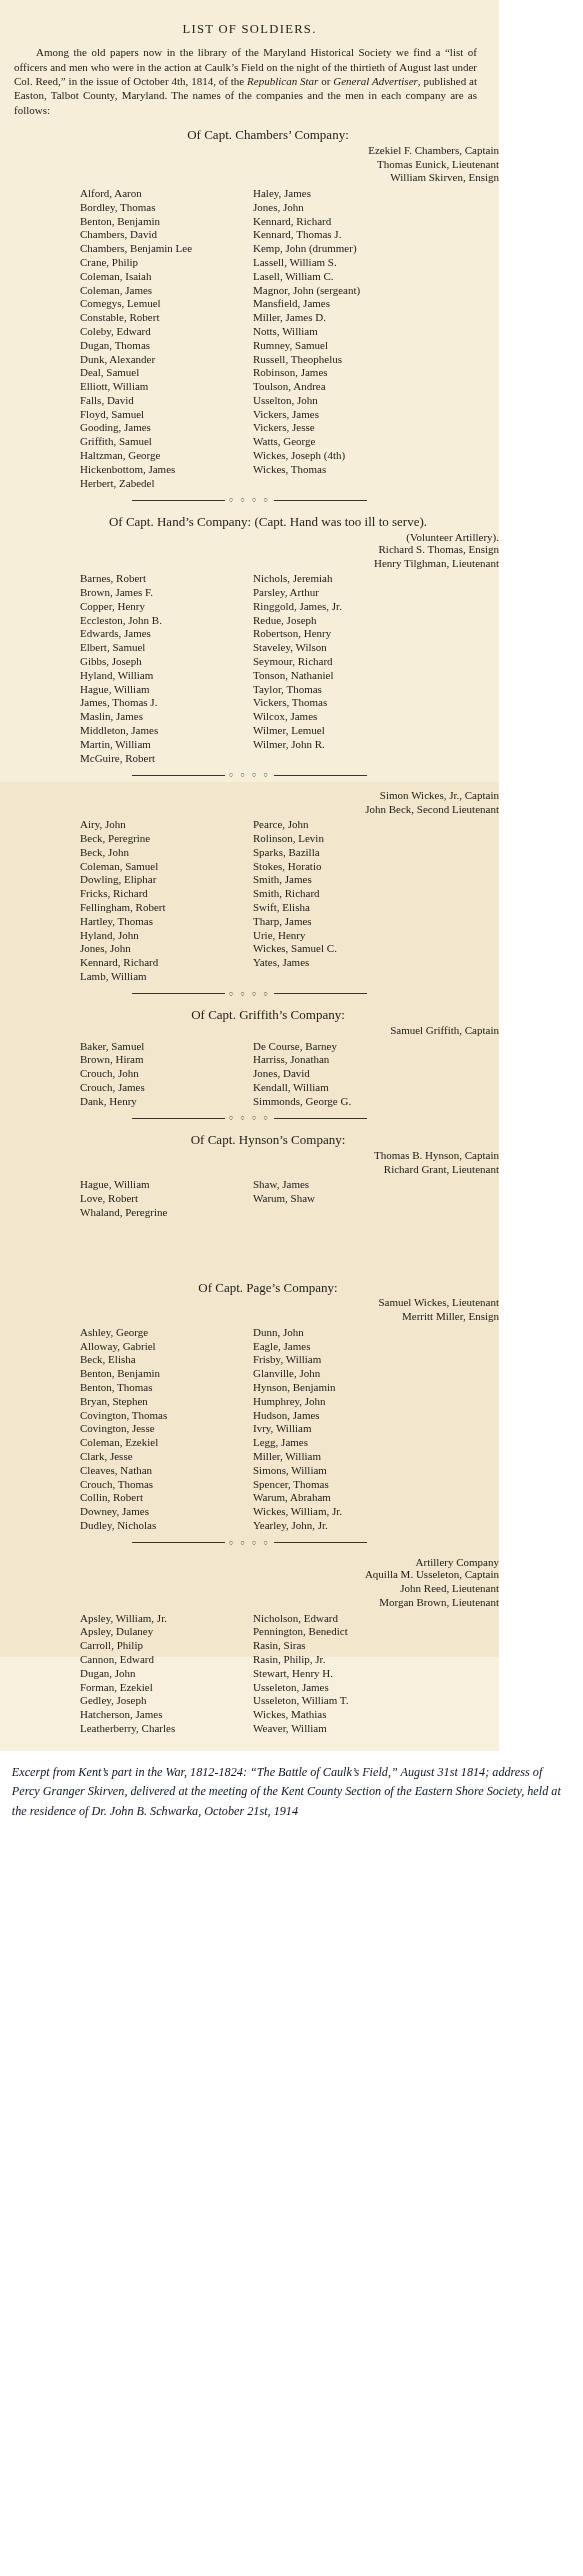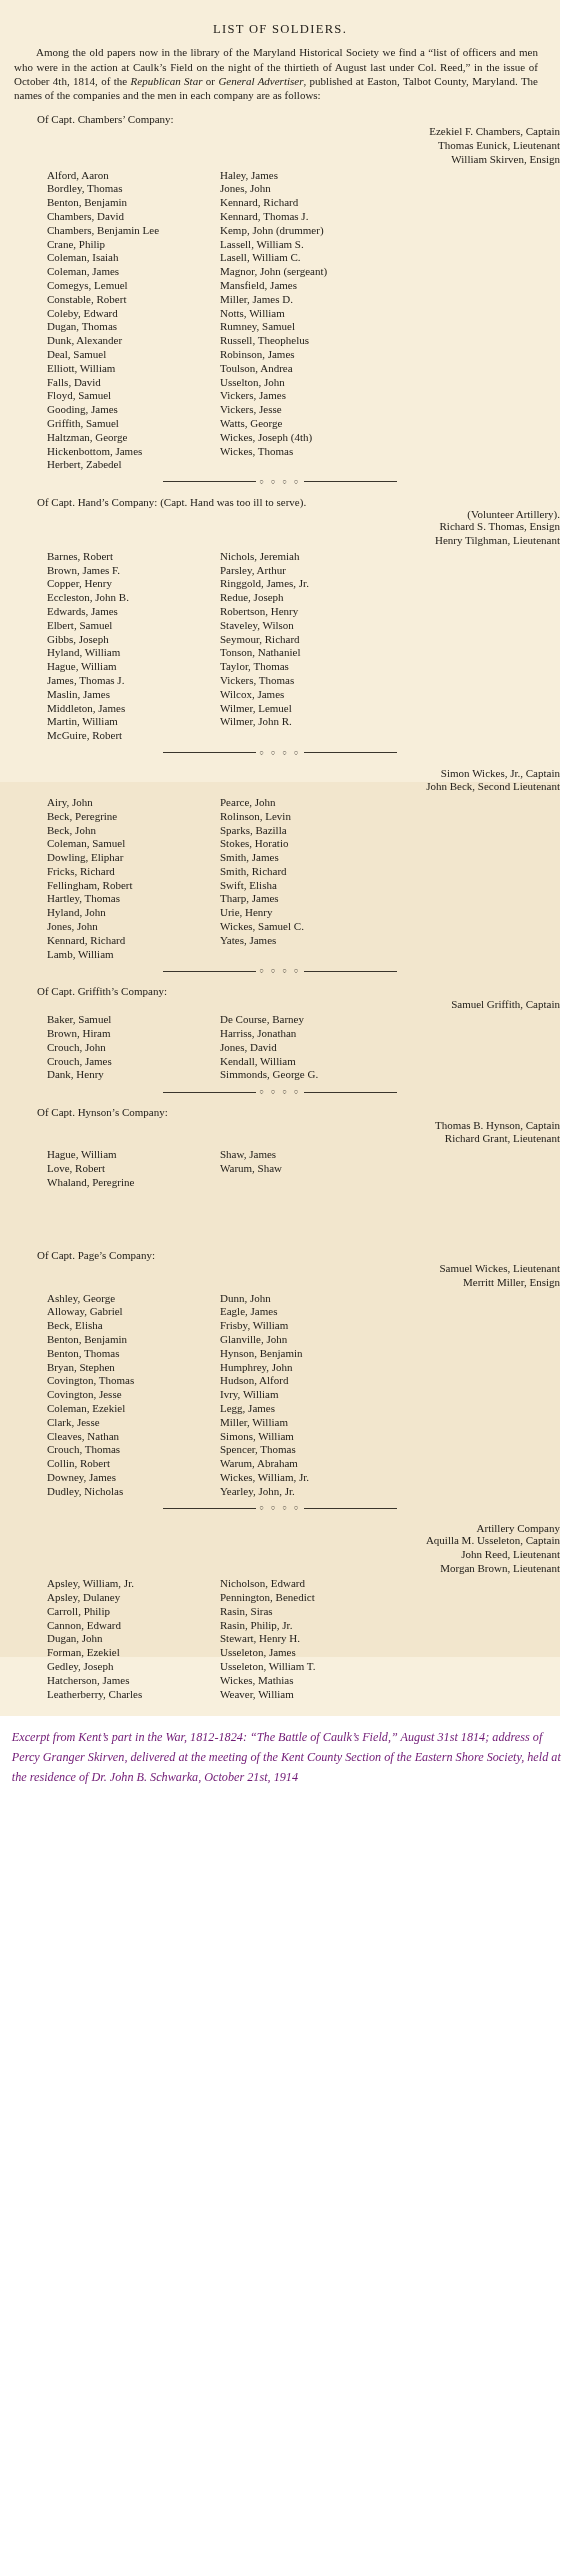--- a/index.html
+++ b/index.html
@@ -10,21 +10,21 @@
   }
   body {
     width: 583px;
     font-family: "Liberation Serif", "DejaVu Serif", serif;
     color: #24211c;
   }
 
   
   #scan {
     position: relative;
-    width: 560px;
+    width: 499px;
     background: #4d7c0f;
     padding: 0;
     overflow: hidden;
   }
   
   .band {
     position: absolute;
     left: 0;
     right: 0;
     pointer-events: none;
@@ -51,23 +51,24 @@
     font-size: 11px;
     line-height: 1.30;
     text-align: justify;
     margin: 0 22px 0 14px;
     text-indent: 22px;
   }
   .intro i { font-style: italic; }
 
   .company { margin-top: 10px; }
   .company-head {
-    font-size: 11px;
+    font-size: 13px;
     margin: 0 0 0.8px 0;
     padding-left: 37px;
+    text-align: center;
   }
   .company-note { }
   .company-sub {
     font-size: 11px;
     text-align: right;
     margin: 0;
     padding: 0 0 0 8.4px;
   }
   .officers {
     font-size: 11px;
@@ -77,21 +78,21 @@
   .officer {
     text-align: right;
     line-height: 1.26;
   }
 
   .roster {
     display: flex;
     font-size: 11px;
     line-height: 1.255;
     margin: 1.7px 0 0 0;
-    padding-left: 47px;
+    padding-left: 80px;
   }
   .roster .col { width: 173px; }
   .roster .col.right { width: 193px; }
   .name { white-space: nowrap; }
 
   
   .divider {
     display: flex;
     align-items: center;
     justify-content: center;
@@ -110,21 +111,21 @@
   }
 
   .page-break { height: 50px; }
 
   
   #caption {
     font-family: "Liberation Serif", "DejaVu Serif", serif;
     font-style: italic;
     font-size: 12.2px;
     line-height: 1.62;
-    color: #701a75;
+    color: #0f172a;
     padding: 11.8px 13.5px 15px 11.8px;
     background: #ffffff;
   }
   #caption .t { font-style: italic; }
 </style>
 </head>
 <body>
 
 <div id="scan">
   <div class="band band-a"></div>
@@ -355,21 +356,21 @@
               <div class="name">Downey, James</div>
               <div class="name">Dudley, Nicholas</div>
             </div>
             <div class="col right">
               <div class="name">Dunn, John</div>
               <div class="name">Eagle, James</div>
               <div class="name">Frisby, William</div>
               <div class="name">Glanville, John</div>
               <div class="name">Hynson, Benjamin</div>
               <div class="name">Humphrey, John</div>
-              <div class="name">Hudson, Alford</div>
+              <div class="name">Hudson, James</div>
               <div class="name">Ivry, William</div>
               <div class="name">Legg, James</div>
               <div class="name">Miller, William</div>
               <div class="name">Simons, William</div>
               <div class="name">Spencer, Thomas</div>
               <div class="name">Warum, Abraham</div>
               <div class="name">Wickes, William, Jr.</div>
               <div class="name">Yearley, John, Jr.</div>
             </div>
           </div>

